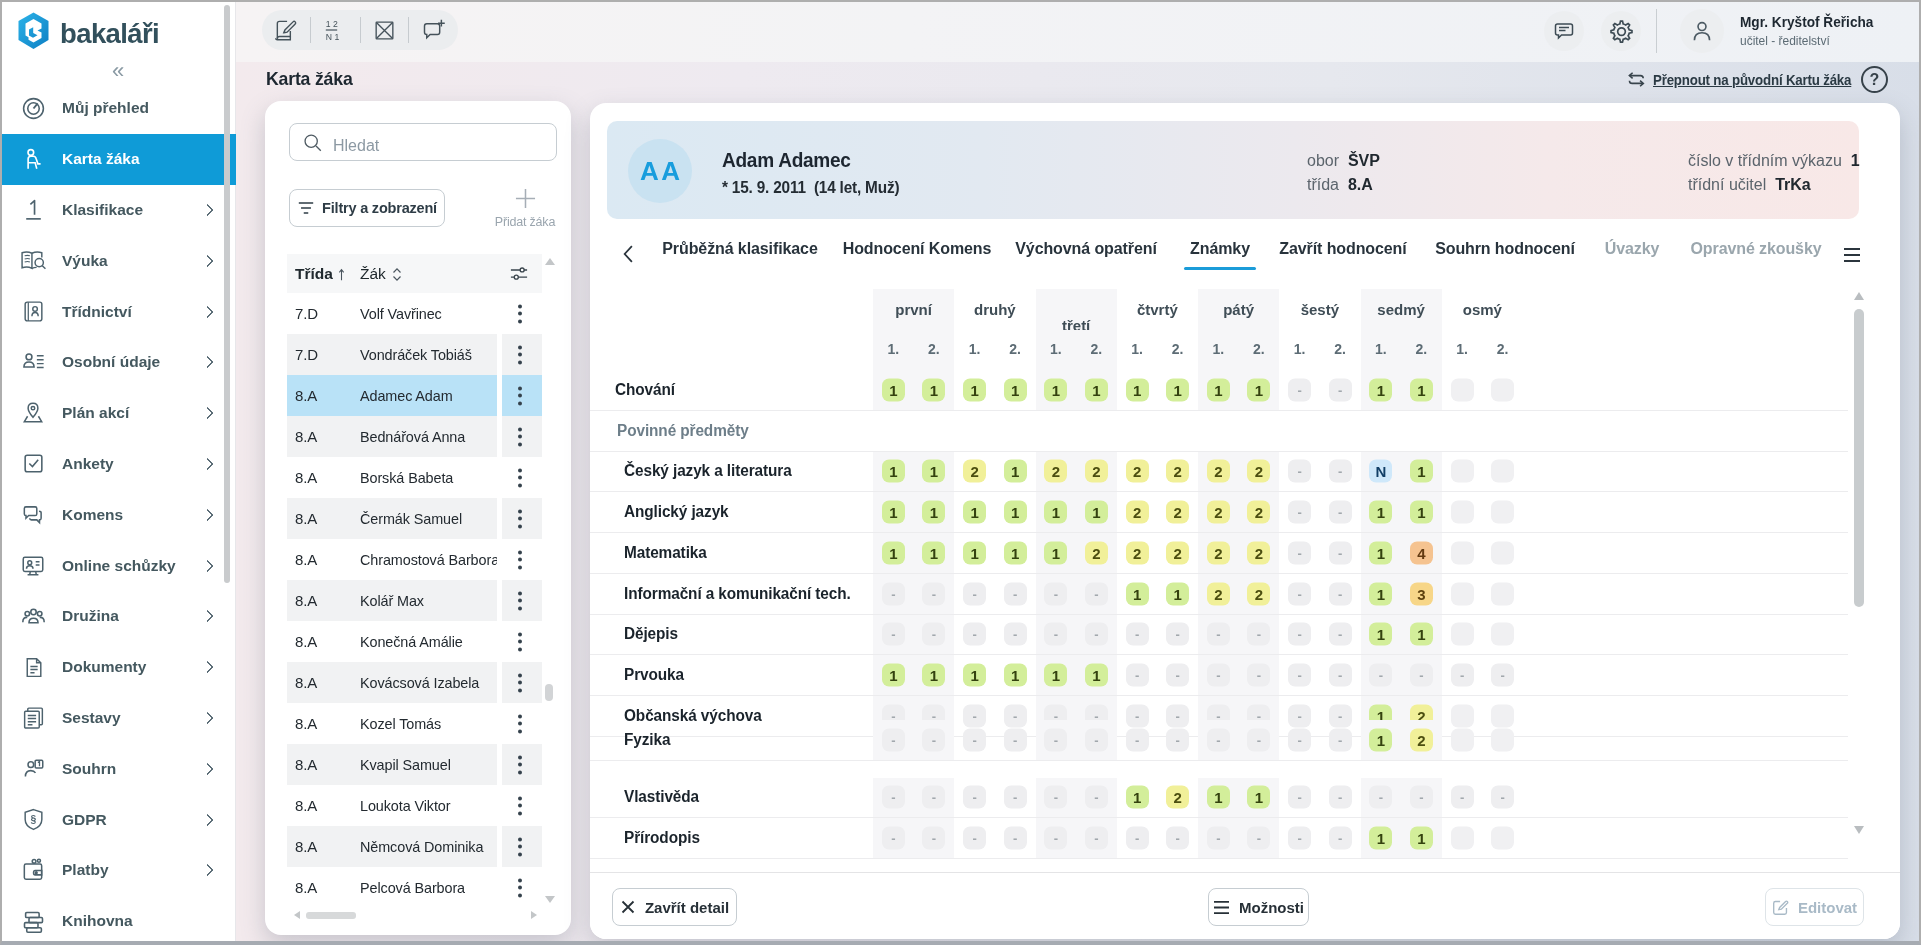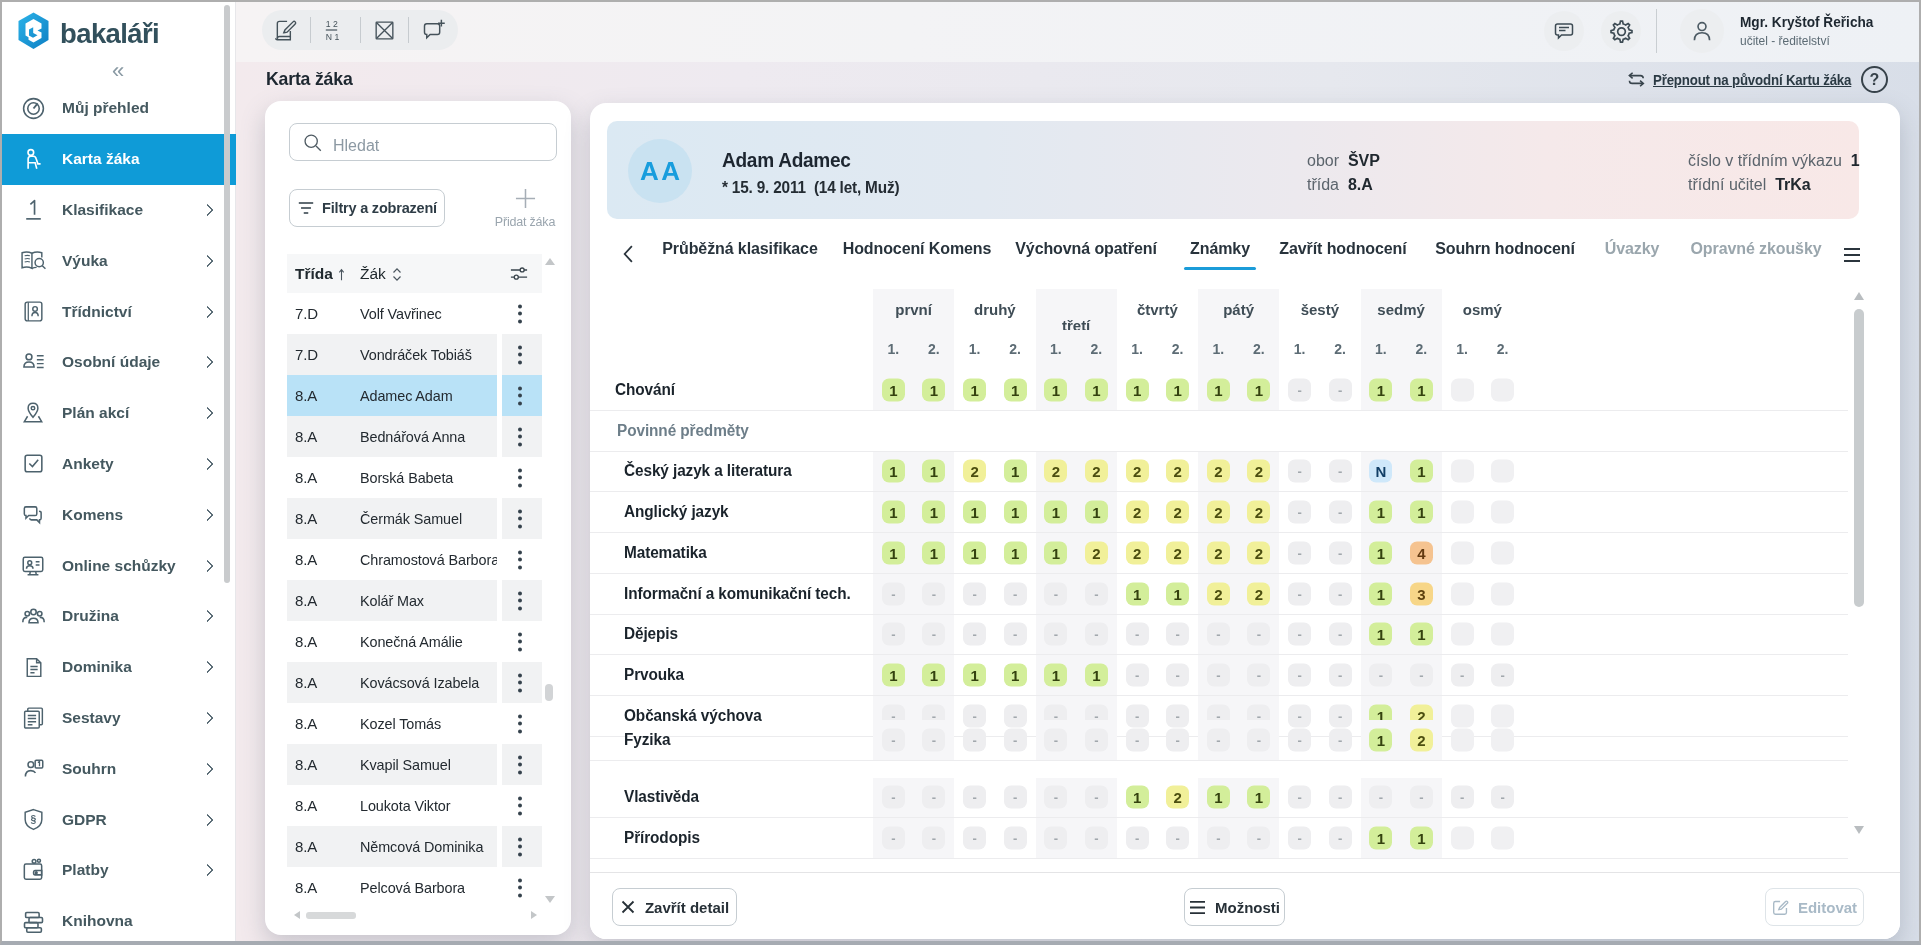--- a/index.html
+++ b/index.html
@@ -297,21 +297,21 @@
           <span class="nlab">Družina</span>
           <span class="chev"></span>
         </div>
       <div class="nav-item">
           <span class="nico">
             <svg width="25" height="25" viewBox="0 0 24 24" fill="none" stroke="#4d626d" stroke-width="1.4">
               <path d="M6 3.5 L15 3.5 L19 7.5 L19 20.5 L6 20.5 Z M15 3.5 L15 7.5 L19 7.5"></path>
               <path d="M9 11 L16 11 M9 14 L16 14 M9 17 L13 17"></path>
             </svg>
           </span>
-          <span class="nlab">Dominika</span>
+          <span class="nlab">Dokumenty</span>
           <span class="chev"></span>
         </div>
       <div class="nav-item">
           <span class="nico">
             <svg width="25" height="25" viewBox="0 0 24 24" fill="none" stroke="#4d626d" stroke-width="1.4">
               <rect x="6.5" y="3" width="14" height="16" rx="1"></rect>
               <rect x="3.5" y="6" width="14" height="16" rx="1" fill="#fff"></rect>
               <path d="M6.5 10 L14.5 10 M6.5 13 L14.5 13 M6.5 16 L14.5 16 M6.5 19 L11 19"></path>
             </svg>
           </span>
@@ -1190,21 +1190,21 @@
           </div>
         </div>
     </div>
     <div class="dp-vscroll"></div>
     <div class="tri" style="left:1264px;top:189px;border-left:5.5px solid transparent;border-right:5.5px solid transparent;border-bottom:8px solid #b9bdc0;"></div>
     <div class="tri" style="left:1264px;top:723px;border-left:5.5px solid transparent;border-right:5.5px solid transparent;border-top:8px solid #b9bdc0;"></div>
     <div class="dfoot">
       <div class="dbtn" style="left:22px;width:125px;"><svg width="16" height="16" viewBox="0 0 16 16" fill="none" stroke="#273037" stroke-width="1.8">
             <path d="M2.5 2.5 L13.5 13.5 M13.5 2.5 L2.5 13.5"></path>
           </svg>Zavřít detail</div>
-      <div class="dbtn" style="left:594px;width:101px;"><svg width="17" height="15" viewBox="0 0 18 16" fill="none" stroke="#273037" stroke-width="1.9">
+      <div class="dbtn" style="left:618px;width:101px;"><svg width="17" height="15" viewBox="0 0 18 16" fill="none" stroke="#273037" stroke-width="1.9">
             <path d="M1 2 L17 2 M1 8 L17 8 M1 14 L17 14"></path>
           </svg>Možnosti</div>
       <div class="dbtn dis" style="left:1175px;width:99px;"><svg width="17" height="17" viewBox="0 0 20 20" fill="none" stroke="#a9bac7" stroke-width="1.6">
             <path d="M17 10.5 L17 16 Q17 18 15 18 L4 18 Q2 18 2 16 L2 5 Q2 3 4 3 L9.5 3"></path>
             <path d="M8 12.5 L11 12 L18 5 Q19 4 18 3 Q17 2 16 3 L9 10 Z"></path>
           </svg>Editovat</div>
     </div>
   </div>
 </div>
 

